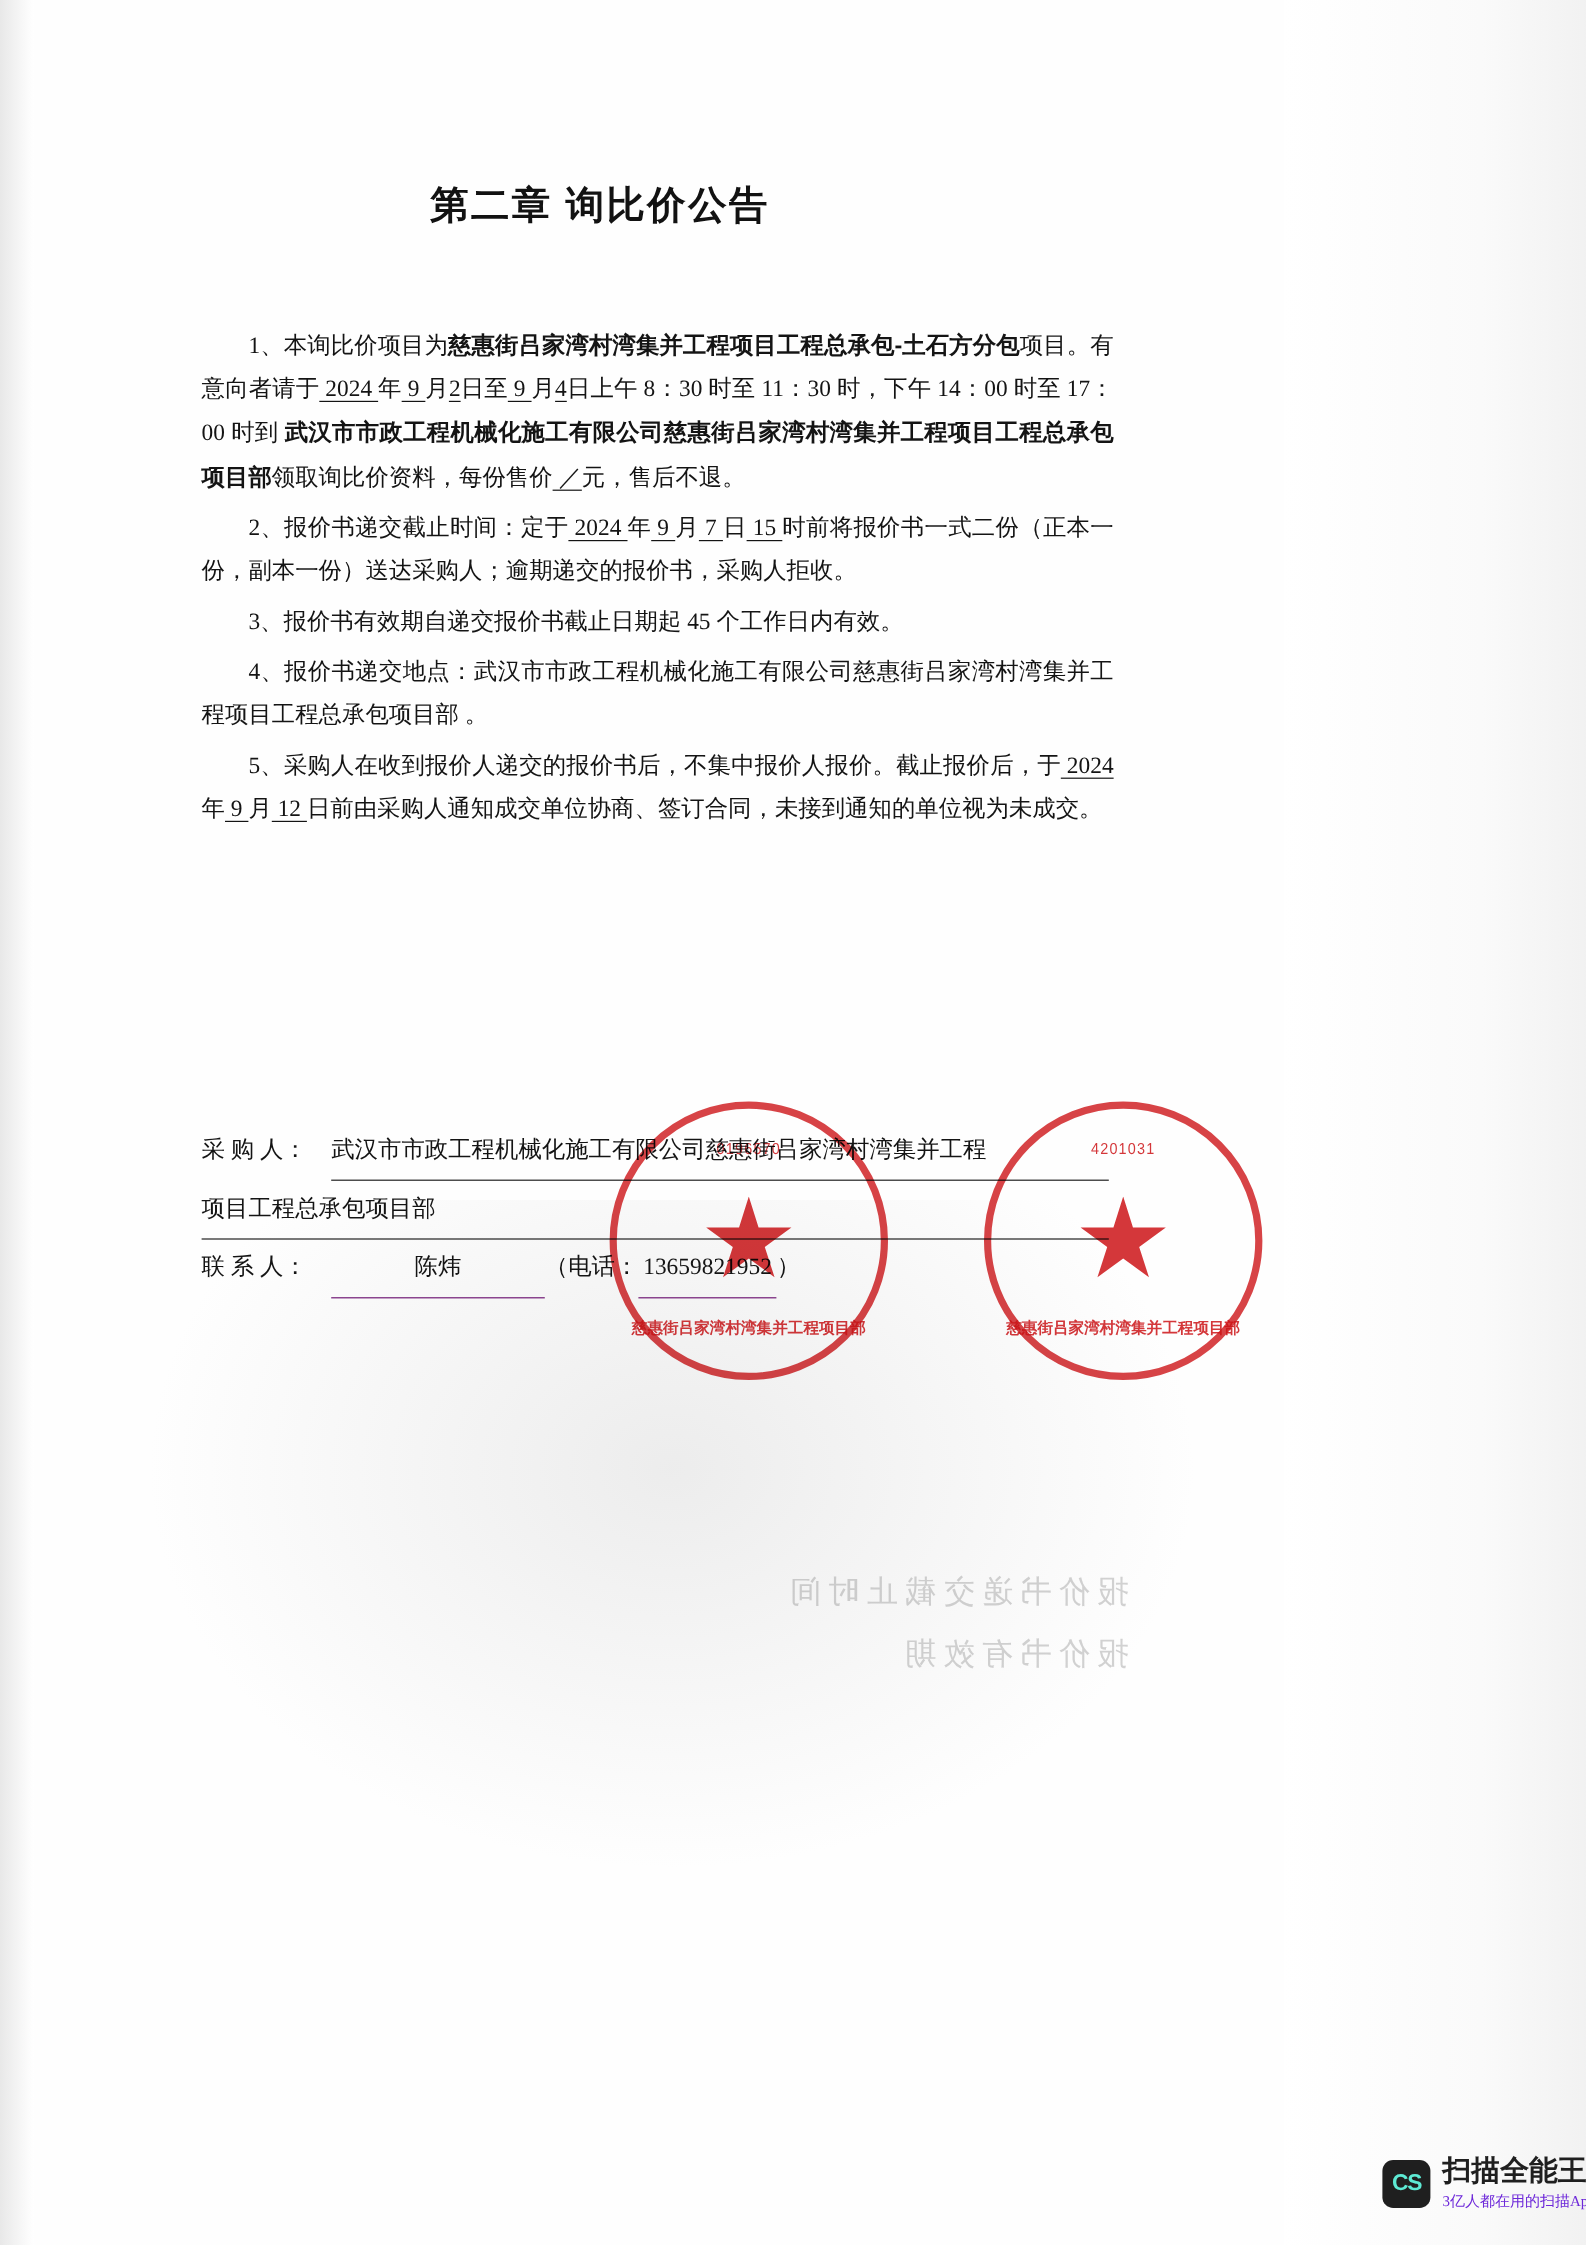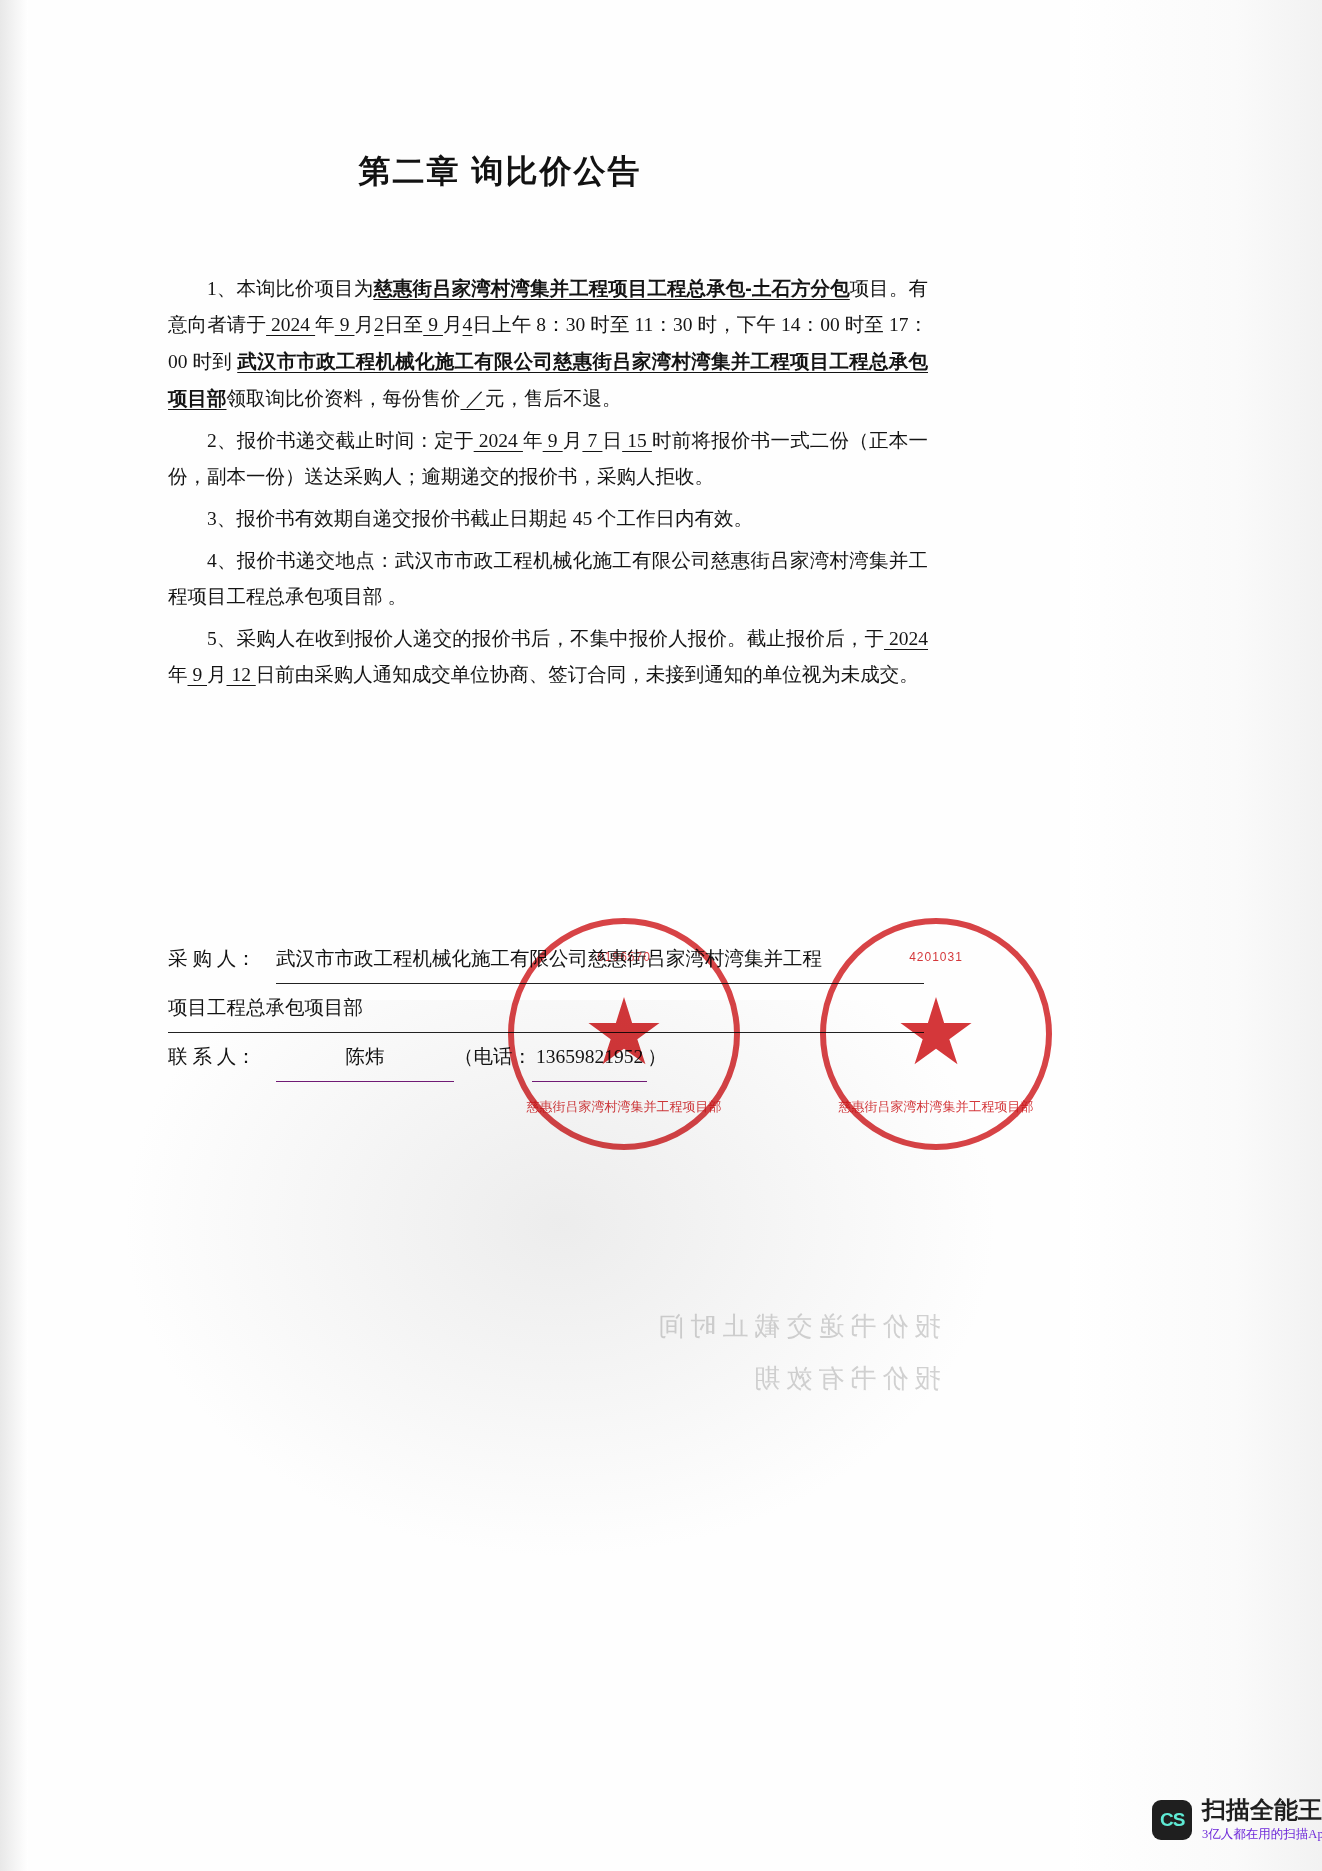--- a/index.html
+++ b/index.html
@@ -70,21 +70,20 @@
     margin: 0 0 6px 0;
     text-indent: 2em;
   }
   .u {
     text-decoration: underline;
     text-underline-offset: 4px;
   }
   .bu {
     font-weight: bold;
     font-family: "Liberation Sans", sans-serif;
-    text-decoration: underline;
     text-underline-offset: 4px;
   }
   .sig-block {
     position: absolute;
     left: 168px;
     top: 935px;
     width: 760px;
     font-size: 19.5px;
     line-height: 48px;
     color: #141414;
@@ -136,21 +135,21 @@
     letter-spacing: 1px;
     transform: scaleY(1.1);
   }
   .seal .bottom-text {
     position: absolute;
     left: 0; right: 0;
     bottom: 28px;
     text-align: center;
     font-family: "Liberation Sans", sans-serif;
     font-size: 13px;
-    font-weight: normal;
+    font-weight: bold;
   }
   
   .bleed {
     position: absolute;
     left: 520px;
     top: 1300px;
     width: 420px;
     font-family: "Liberation Sans", sans-serif;
     font-size: 26px;
     line-height: 52px;

